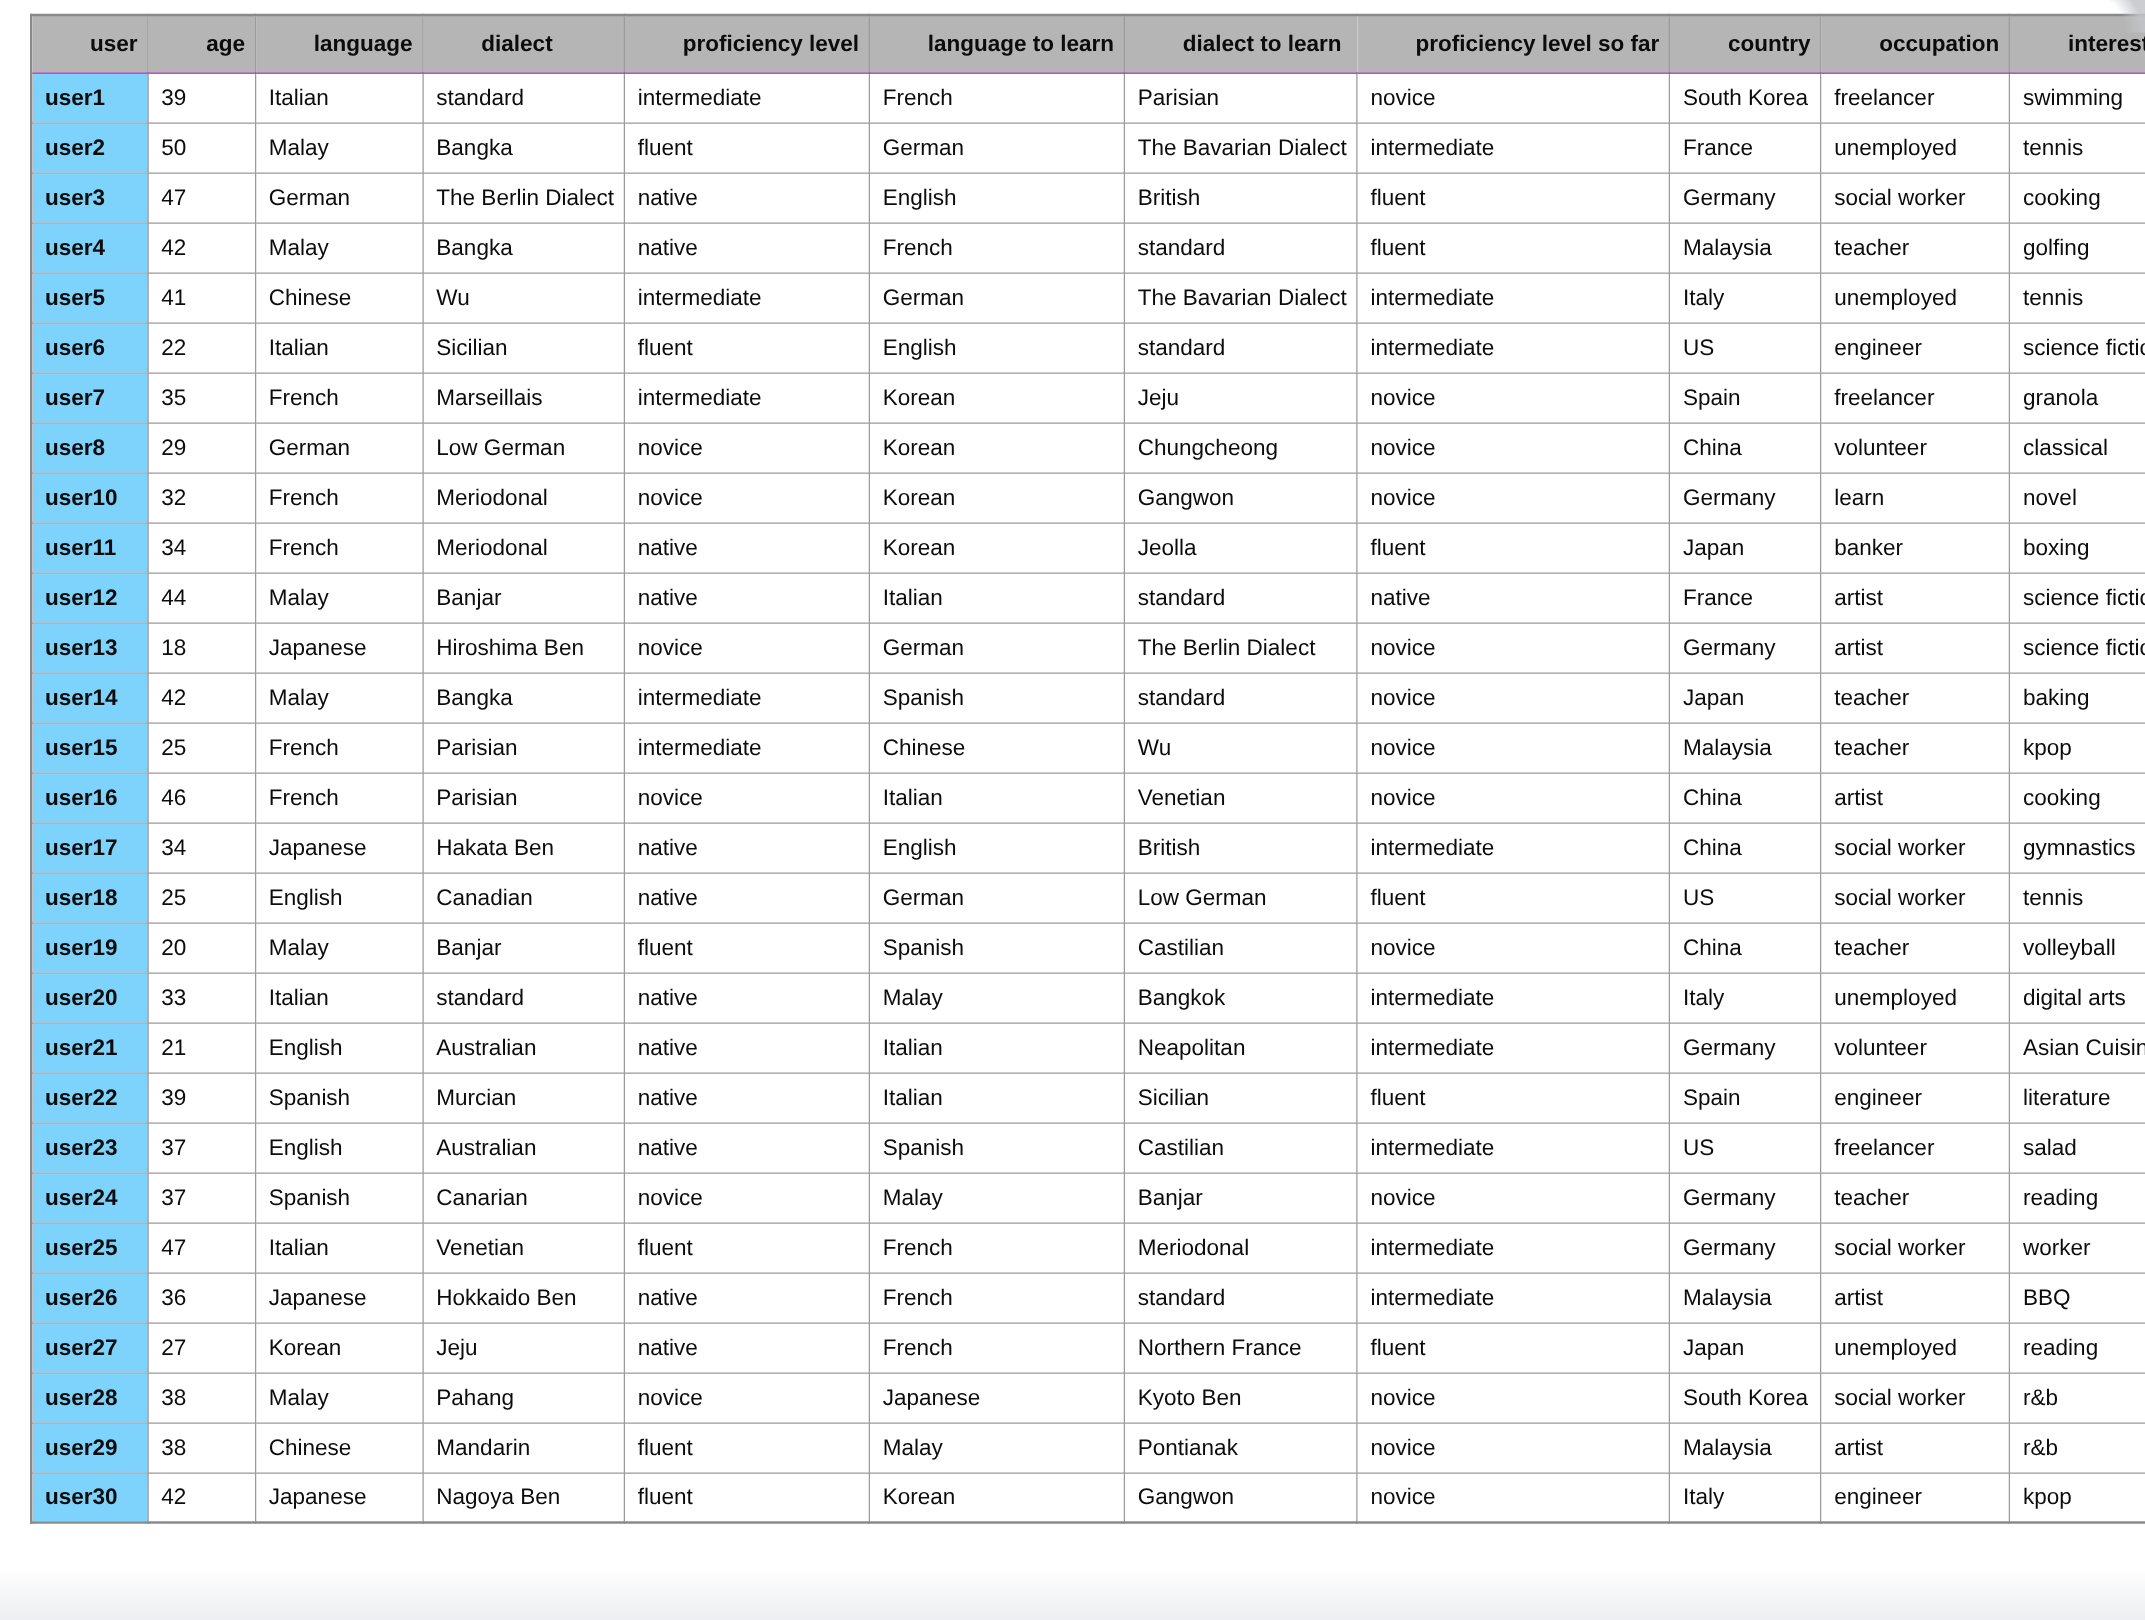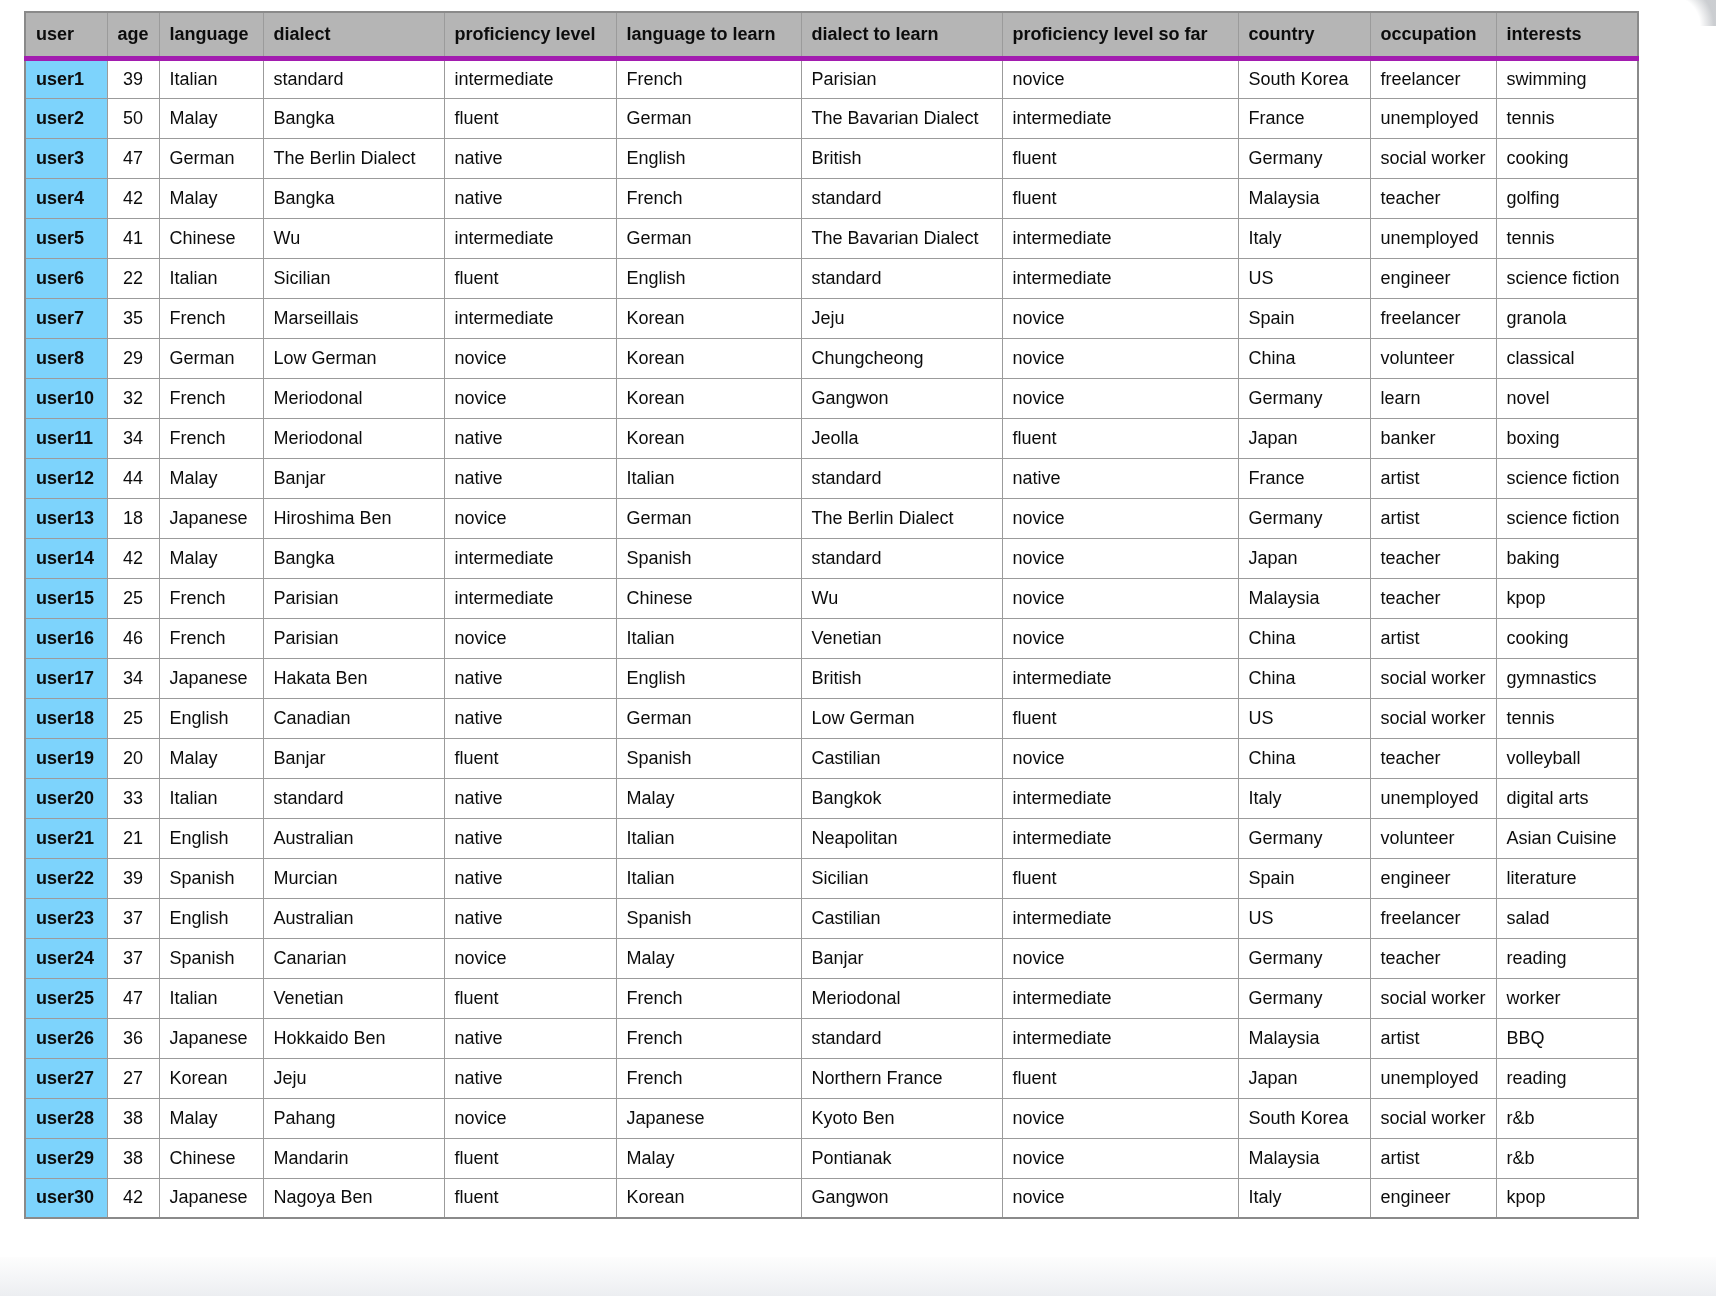--- a/index.html
+++ b/index.html
@@ -24,34 +24,35 @@
     overflow:hidden;
     white-space:nowrap;
     box-sizing:border-box;
     text-align:left;
     vertical-align:middle;
   }
   thead th{
     height:46px;
     background:#b5b5b5;
     font-weight:bold;
-    border-bottom:5px solid #a21caf;
+    border-bottom:1px solid #a21caf;
+    padding-left:46px;
   }
   tbody td, tbody th{height:40px;}
   tbody th.rowhead{
     background:#7dd3fc;
     font-weight:bold;
   }
   
   col.c0{width:82px;} col.c1{width:52px;} col.c2{width:104px;}
   col.c3{width:181px;} col.c4{width:172px;} col.c5{width:185px;}
   col.c6{width:201px;} col.c7{width:236px;} col.c8{width:132px;}
   col.c9{width:126px;} col.c10{width:142px;}
   
-  tbody td.age{text-align:center;padding-right:10px;}
+  tbody td.age{text-align:left;padding-right:10px;}
   .bottom-fade{
     position:absolute;left:0;top:1257px;width:1716px;height:39px;
     background:linear-gradient(180deg,#fdfdfd 0%,#f4f5f7 55%,#eceef1 100%);
   }
   .corner-shade{
     position:absolute;right:0;top:0;width:46px;height:26px;
     background:radial-gradient(circle at 0% 100%, transparent 0, transparent 30px, #c2c5c9 44px);
     opacity:.85;
   }
 </style>

